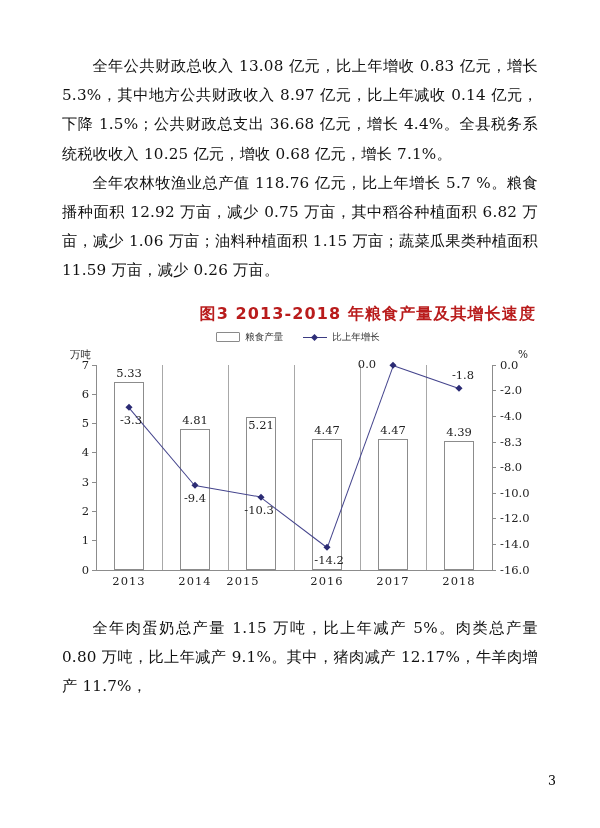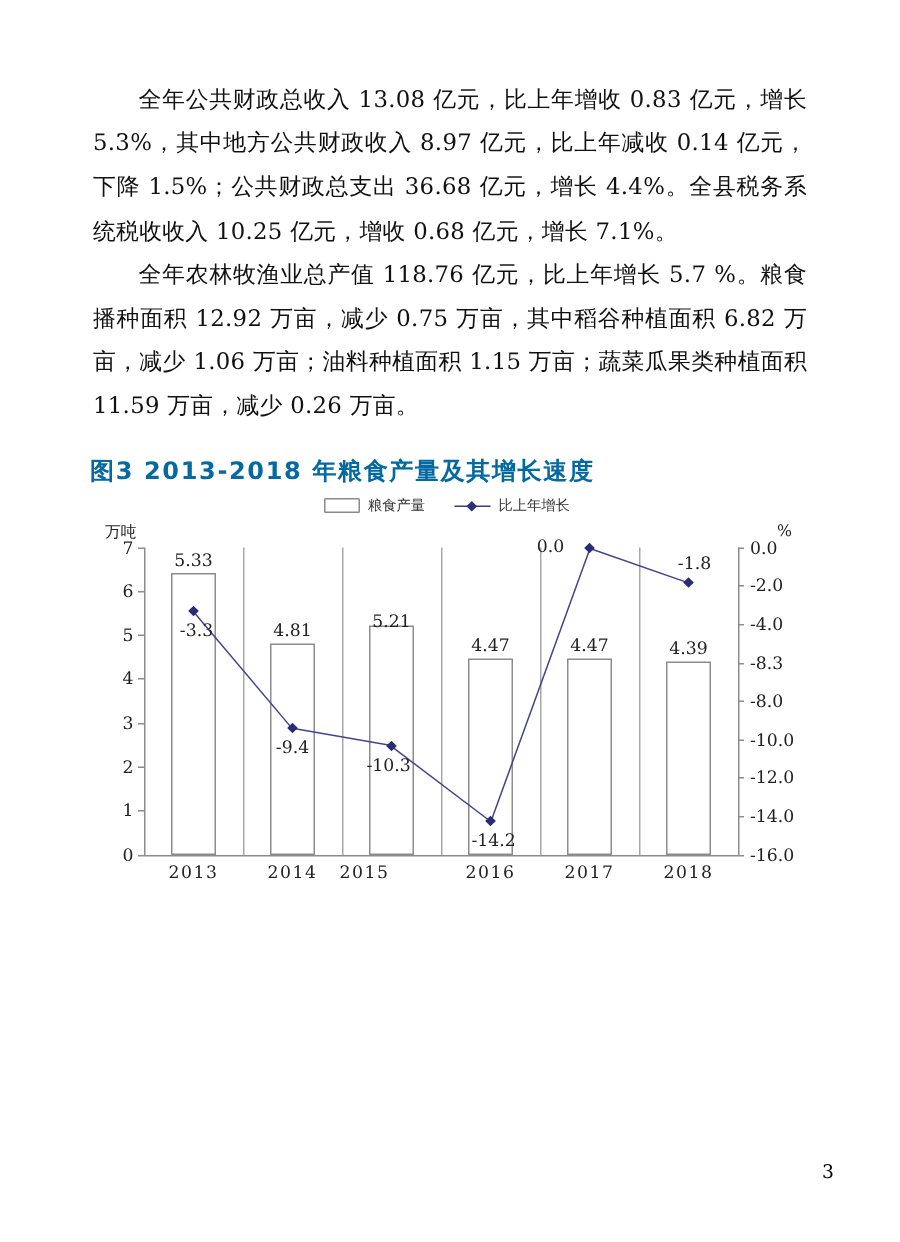--- a/index.html
+++ b/index.html
@@ -33,26 +33,26 @@
     font-family:"DejaVu Sans","Liberation Sans",sans-serif;
   }
   
   .figure{
     position:relative;
     width:476px;
     height:310px;
     margin:6px 0 0 -2px;
   }
   .fig-title{
-    text-align:left;
+    text-align:right;
     font-size:16px;
     font-weight:bold;
     letter-spacing:1.1px;
     font-family:"DejaVu Sans","Liberation Sans",sans-serif;
-    color:#0369a1;
+    color:#b91c1c;
     margin-top:18px;
   }
   .fig-legend{
     display:flex;justify-content:center;align-items:center;
     gap:20px;margin-top:6px;font-size:9.5px;color:#333;
   }
   .lg-item{display:flex;align-items:center;gap:5px;}
   .lg-bar{
     width:22px;height:8px;border:1px solid #8a8a8a;background:#fff;
     border-radius:1px;
@@ -168,21 +168,21 @@
           <div class="sep" style="left: 66px;"></div>
           <div class="sep" style="left: 132px;"></div>
           <div class="sep" style="left: 198px;"></div>
           <div class="sep" style="left: 264px;"></div>
           <div class="sep" style="left: 330px;"></div>
           <div class="bar" style="left: 17.82px; top: 17.2786px; width: 30.36px; height: 187.721px; border-color: rgb(140, 140, 140); background: rgb(255, 255, 255);"></div>
           <div class="barlab" style="left: 33px; top: 1.27857px;">5.33</div>
           <div class="bar" style="left: 83.82px; top: 64.1357px; width: 30.36px; height: 140.864px; border-color: rgb(140, 140, 140); background: rgb(255, 255, 255);"></div>
           <div class="barlab" style="left: 99px; top: 48.1357px;">4.81</div>
           <div class="bar" style="left: 149.82px; top: 52.4214px; width: 30.36px; height: 152.579px; border-color: rgb(140, 140, 140); background: rgb(255, 255, 255);"></div>
-          <div class="barlab" style="left: 165px; top: 42px; text-align: right;">5.21</div>
+          <div class="barlab" style="left: 165px; top: 53px; text-align: right;">5.21</div>
           <div class="bar" style="left: 215.82px; top: 74.0929px; width: 30.36px; height: 130.907px; border-color: rgb(140, 140, 140); background: rgb(255, 255, 255);"></div>
           <div class="barlab" style="left: 231px; top: 58.0929px;">4.47</div>
           <div class="bar" style="left: 281.82px; top: 74.0929px; width: 30.36px; height: 130.907px; border-color: rgb(140, 140, 140); background: rgb(255, 255, 255);"></div>
           <div class="barlab" style="left: 297px; top: 58.0929px;">4.47</div>
           <div class="bar" style="left: 347.82px; top: 76.4357px; width: 30.36px; height: 128.564px; border-color: rgb(140, 140, 140); background: rgb(255, 255, 255);"></div>
           <div class="barlab" style="left: 363px; top: 60.4357px;">4.39</div>
           <div class="lineseg" style="left: 33px; top: 42.2812px; width: 102.296px; transform: rotate(49.8202deg); border-top-color: rgb(67, 67, 140);"></div>
           <div class="lineseg" style="left: 99px; top: 120.438px; width: 66.9998px; transform: rotate(9.91045deg); border-top-color: rgb(67, 67, 140);"></div>
           <div class="lineseg" style="left: 165px; top: 131.969px; width: 82.7821px; transform: rotate(37.1294deg); border-top-color: rgb(67, 67, 140);"></div>
           <div class="lineseg" style="left: 231px; top: 181.938px; width: 193.539px; transform: rotate(-70.0612deg); border-top-color: rgb(67, 67, 140);"></div>
@@ -202,15 +202,16 @@
           <div class="cat" style="left: 33px;">2013</div>
           <div class="cat" style="left: 99px;">2014</div>
           <div class="cat" style="left: 147px;">2015</div>
           <div class="cat" style="left: 231px;">2016</div>
           <div class="cat" style="left: 297px;">2017</div>
           <div class="cat" style="left: 363px;">2018</div>
         </div>
     </div>
   </div>
 
+  <p class="body-par">全年肉蛋奶总产量 1.15 万吨，比上年减产 5%。肉类总产量 0.80 万吨，比上年减产 9.1%。其中，猪肉减产 12.17%，牛羊肉增产 11.7%，</p>
 
   <div class="pageno">3</div>
 </div>
 
 </body></html>

